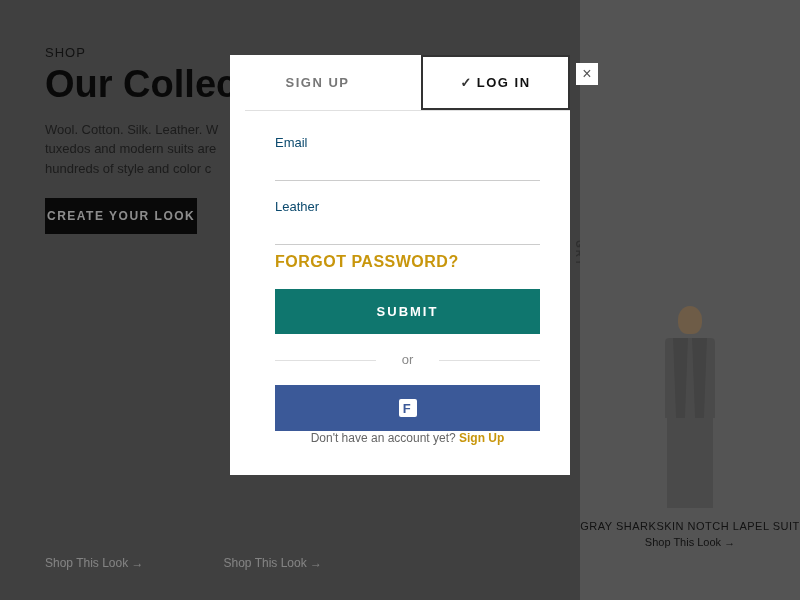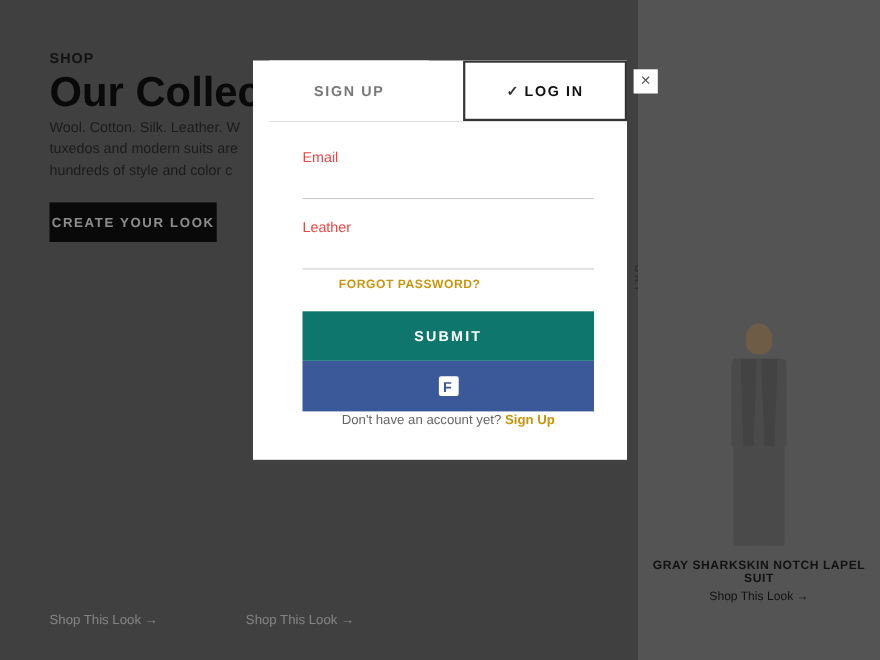--- a/index.html
+++ b/index.html
@@ -24,36 +24,37 @@
 
     .bg-content {
       position: absolute;
       top: 45px;
       left: 45px;
       color: #fff;
     }
 
     .bg-shop-label {
       font-size: 13px;
-      font-weight: bold;
+      font-weight: normal;
       letter-spacing: 1px;
       color: #222;
     }
 
     .bg-collection-title {
       font-size: 38px;
       font-weight: bold;
       color: #111;
       line-height: 1.1;
       margin-top: 4px;
     }
 
     .bg-description {
       font-size: 13px;
       color: #333;
+      margin-top: 14px;
       max-width: 200px;
       line-height: 1.5;
     }
 
     .bg-cta-button {
       display: inline-block;
       margin-top: 20px;
       padding: 11px 2px;
       background: #111;
       color: #fff;
@@ -145,21 +146,21 @@
       border-radius: 0 0 3px 3px;
     }
 
     .bg-suit-label {
       text-align: center;
       margin-top: 12px;
     }
 
     .bg-suit-name {
       font-size: 11px;
-      font-weight: bold;
+      font-weight: normal;
       color: #222;
       text-transform: uppercase;
       letter-spacing: 0.5px;
     }
 
     .bg-shop-look {
       font-size: 11px;
       color: #222;
       margin-top: 3px;
       cursor: pointer;
@@ -258,46 +259,45 @@
       padding: 24px 30px 0 30px;
     }
 
     .form-group {
       margin-bottom: 18px;
       position: relative;
     }
 
     .form-label {
       font-size: 13px;
-      color: #ef4444;
+      color: #0c4a6e;
       display: block;
       margin-bottom: 6px;
     }
 
     .form-input {
       width: 100%;
       border: none;
       border-bottom: 1px solid #ccc;
       padding: 4px 0;
       font-size: 14px;
       outline: none;
       background: transparent;
     }
 
     .forgot-password {
-      font-size: 11px;
+      font-size: 16px;
       color: #c8960c;
       letter-spacing: 0.5px;
       cursor: pointer;
       text-decoration: none;
       text-transform: uppercase;
       font-weight: bold;
       display: block;
       margin-top: 8px;
-      margin-left: 33px;
     }
 
     .submit-btn {
       width: 100%;
       padding: 15px;
       background: #0f766e;
       color: #fff;
       font-size: 13px;
       font-weight: bold;
       letter-spacing: 2px;
@@ -447,20 +447,21 @@
     </div>
 
     <div class="form-group">
       <label class="form-label">Leather</label>
       <input class="form-input" type="password" style="">
       <a class="forgot-password">FORGOT PASSWORD?</a>
     </div>
 
     <button class="submit-btn">SUBMIT</button>
 
+    <div class="or-divider">or</div>
 
     <button class="facebook-btn">
       <span class="fb-icon">f</span>
     </button>
 
     <div class="signup-prompt">
       <span>Don't have an account yet?</span>
       <a class="signup-link">Sign Up</a>
     </div>
   </div>

